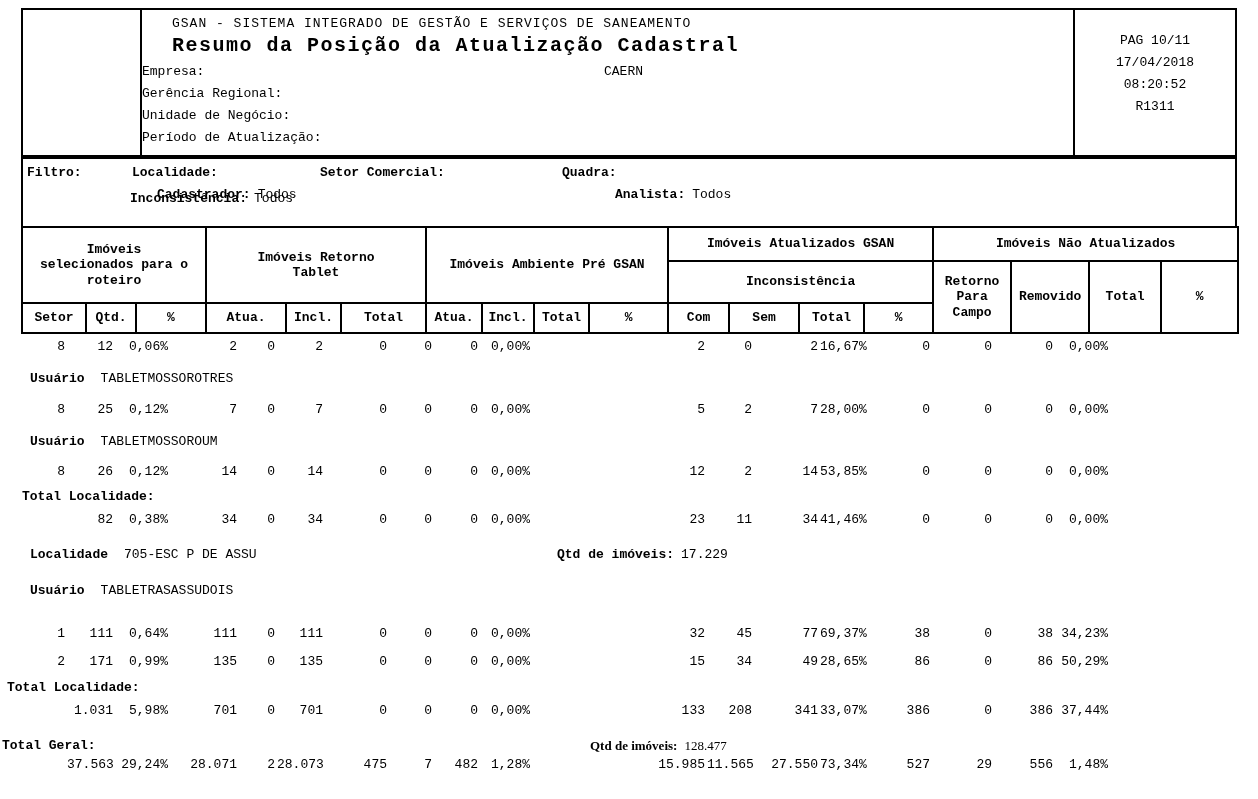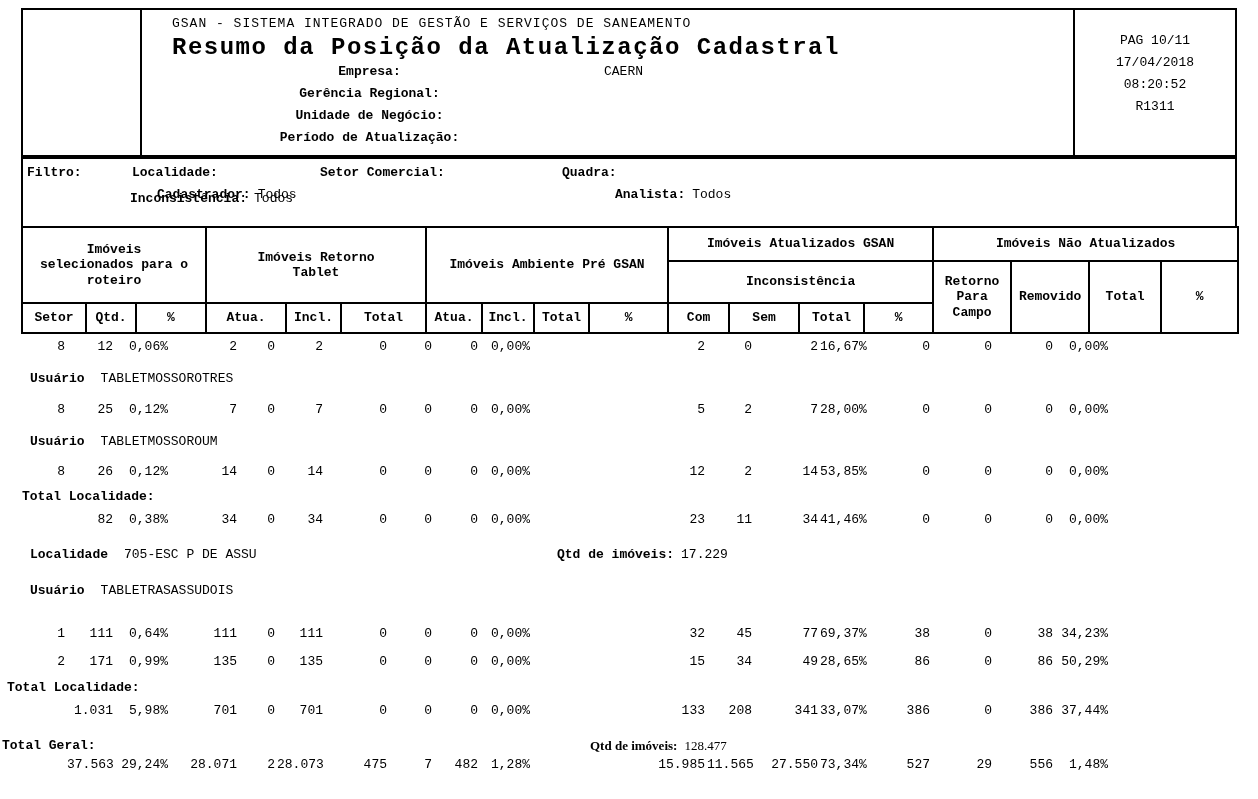--- a/index.html
+++ b/index.html
@@ -7,23 +7,23 @@
         font-family:"Liberation Mono","DejaVu Sans Mono",monospace;font-size:13px;overflow:hidden;}
   .bx{position:absolute;border:2px solid #000;box-sizing:border-box;}
   
   .box-top{left:21px;top:8px;width:1216px;height:149px;}
   .logo-cell{position:absolute;left:0;top:0;width:119px;height:100%;border-right:2px solid #000;box-sizing:border-box;}
   .page-cell{position:absolute;right:0;top:0;width:162px;height:100%;border-left:2px solid #000;box-sizing:border-box;
              text-align:center;padding-top:20px;line-height:22px;}
   .center-cell{position:absolute;left:119px;right:162px;top:0;height:100%;}
   .hline{position:absolute;left:0;width:100%;text-align:left;white-space:nowrap;margin-left:30px;}
   .title1{top:6px;letter-spacing:1px;}
-  .title2{top:24px;font-weight:bold;font-size:24px;letter-spacing:1.5px;}
+  .title2{top:24px;font-weight:bold;font-size:20px;letter-spacing:1.5px;}
   .hfield{position:absolute;left:0;width:100%;white-space:nowrap;}
-  .hlabel{display:inline-block;width:455px;text-align:center;font-weight:bold;}
+  .hlabel{display:inline-block;width:455px;text-align:left;font-weight:normal;}
   .hval{margin-left:7px;}
   
   .box-filter{left:21px;top:157px;width:1216px;height:71px;}
   .fl{position:absolute;white-space:nowrap;}
   .b{font-weight:bold;}
   .fv{margin-left:7px;}
   
   table.head{position:absolute;left:21px;top:226px;width:1216px;border-collapse:collapse;table-layout:fixed;}
   table.head th{border:2px solid #000;padding:0;font-weight:bold;font-size:13px;line-height:1.18;
                 text-align:center;vertical-align:middle;white-space:pre-line;}

